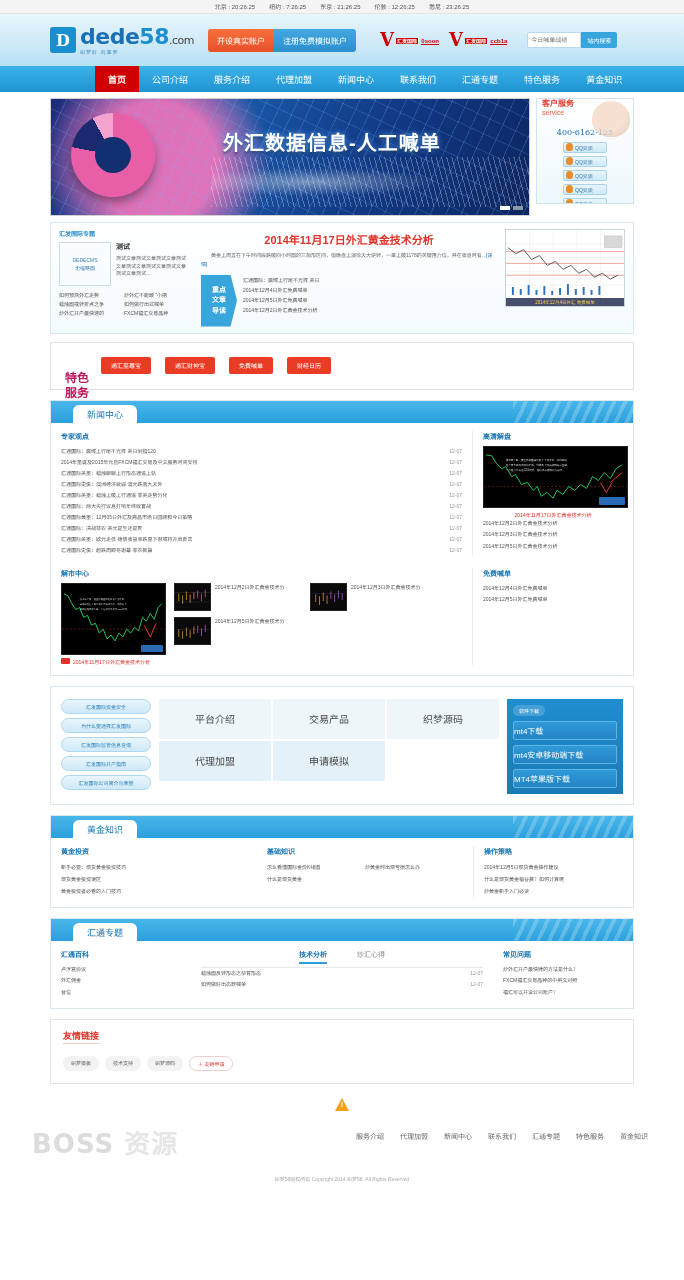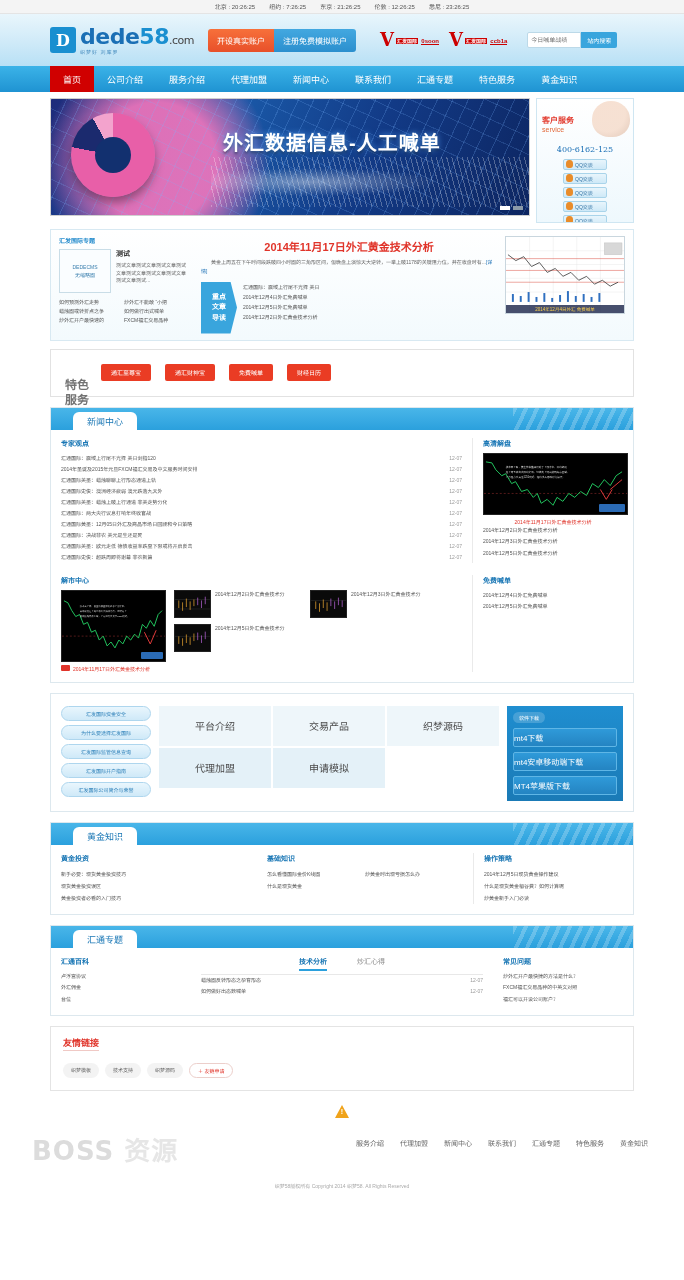--- a/index.html
+++ b/index.html
@@ -90,21 +90,21 @@
     background: linear-gradient(180deg,#3bb3e8 0%, #1f93d2 100%);
     display: flex;
     align-items: stretch;
     padding-left: 50px;
   }
   .nav-item {
     display: flex; align-items: center; justify-content: center;
     padding: 0 13px;
     color: #fff; font-size: 9px; cursor: pointer; white-space: nowrap;
   }
-  .nav-item.active { background: #d00000; font-weight: normal; }
+  .nav-item.active { background: #d00000; font-weight: bold; margin-left: 45px; }
 
   
   .page { background: #ffffff; padding-bottom: 0; }
   .wrap { width: 584px; margin: 0 auto; }
 
   
   .banner-row { display: flex; gap: 6px; padding-top: 6px; }
   .banner {
     width: 480px; height: 118px;
     background:
@@ -142,24 +142,24 @@
     color: #fff; font-size: 20px; font-weight: bold;
     letter-spacing: 1px;
     text-shadow: 0 0 6px rgba(90,170,255,.9), 0 2px 3px rgba(0,0,0,.6);
     white-space: nowrap;
   }
   .banner-dots { position: absolute; right: 6px; bottom: 5px; display: flex; gap: 3px; }
   .banner-dots i { width: 10px; height: 4px; background: #ffffff; display: block; }
   .banner-dots i.off { background: #8a99a8; }
 
   .cs-box {
-    width: 98px; height: 125px;
+    width: 98px; height: 106px;
     border: 1px solid #cfe6f2;
     background: linear-gradient(180deg,#ffffff 0%,#eef8fd 100%);
-    padding: 17px 5px 4px;
+    padding: 0 5px 4px;
     position: relative; overflow: hidden;
   }
   .cs-head { font-size: 8px; font-weight: bold; color: #e23a2e; line-height: 1.25; }
   .cs-head .en { color: #e2693a; font-size: 7px; font-weight: normal; display: block; }
   .cs-face {
     position: absolute; right: 3px; top: 2px; width: 38px; height: 36px;
     border-radius: 50% 50% 45% 45%;
     background: radial-gradient(circle at 40% 35%, #f4d7c4 0 55%, #d9b7a2 100%);
     opacity: .75;
   }
@@ -231,21 +231,21 @@
     background: rgba(10,20,60,.75); color: #ffd24d;
     font-size: 4.5px; text-align: center; padding: 1px 0;
   }
 
   
   .svc {
     display: flex; align-items: center; gap: 12px;
     border: 1px solid #e2e2e2; background: #fff;
     margin-top: 8px; padding: 10px 14px; height: 48px;
   }
-  .svc-label { font-size: 12px; font-weight: bold; color: #737373; line-height: 1.2; margin-top: 40px; }
+  .svc-label { font-size: 12px; font-weight: bold; color: #be185d; line-height: 1.2; margin-top: 40px; }
   .svc-btns { display: flex; gap: 14px; }
   .svc-btn {
     background: #ea3c24; color: #fff; font-size: 6px;
     padding: 4px 10px; border-radius: 2px; cursor: pointer; white-space: nowrap;
   }
 
   
   .block { margin-top: 10px; border: 1px solid #dde8ee; background: #fff; }
   .block-head {
     height: 22px;

